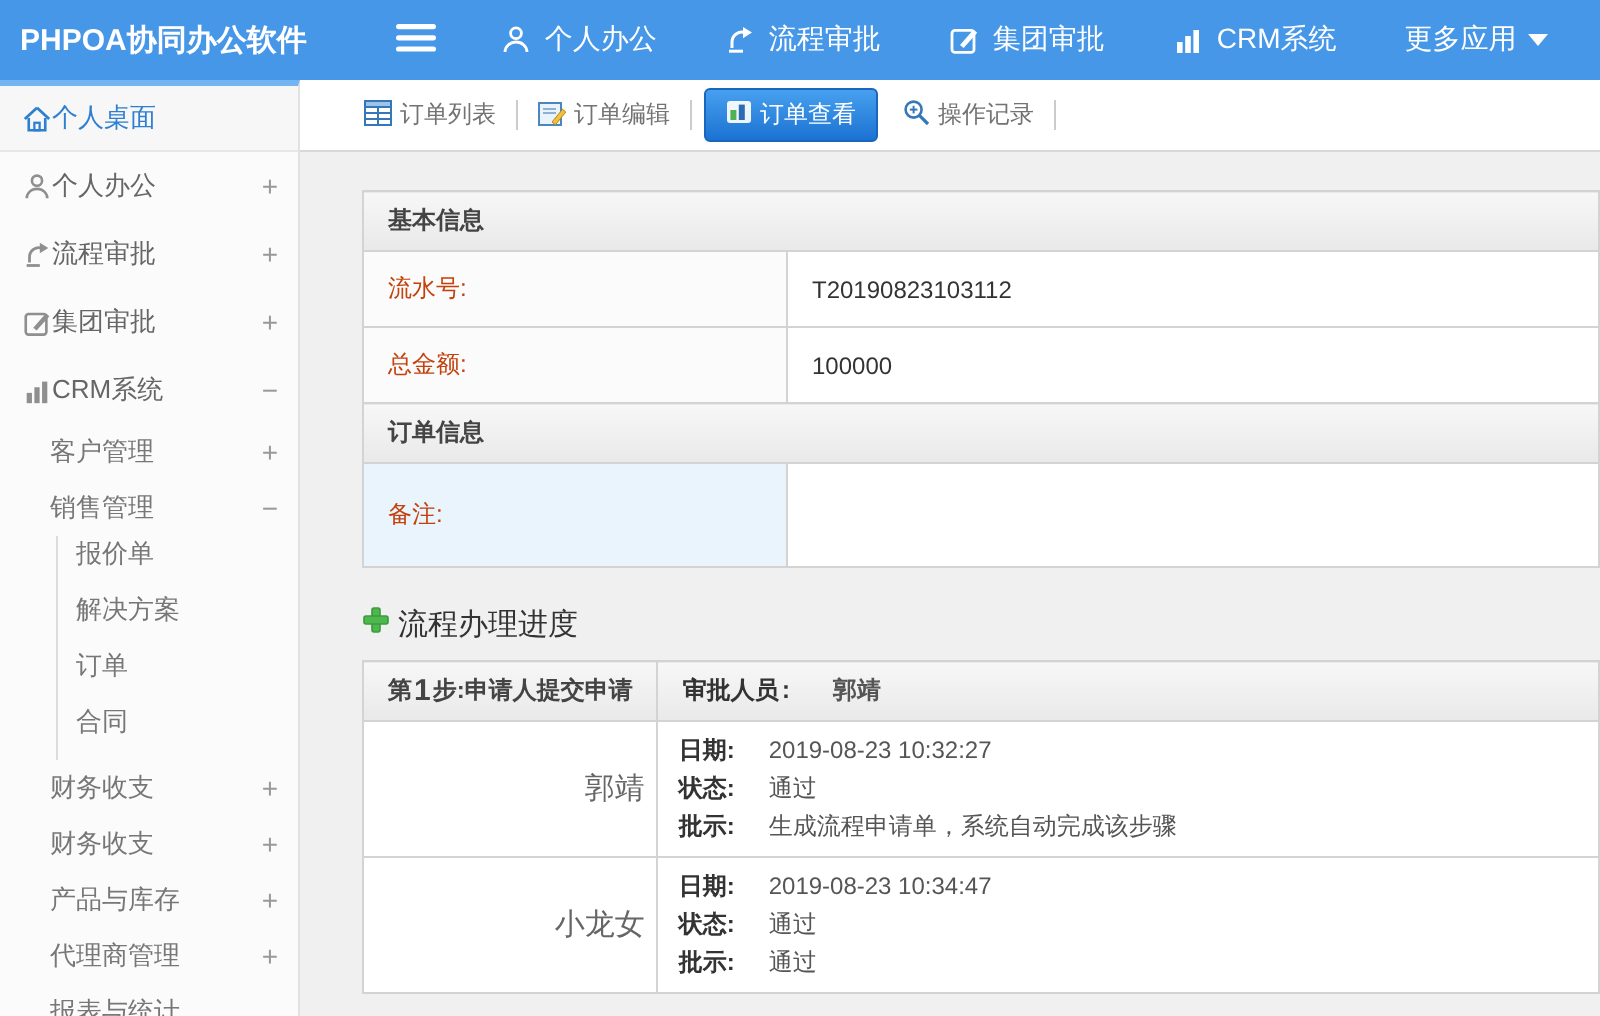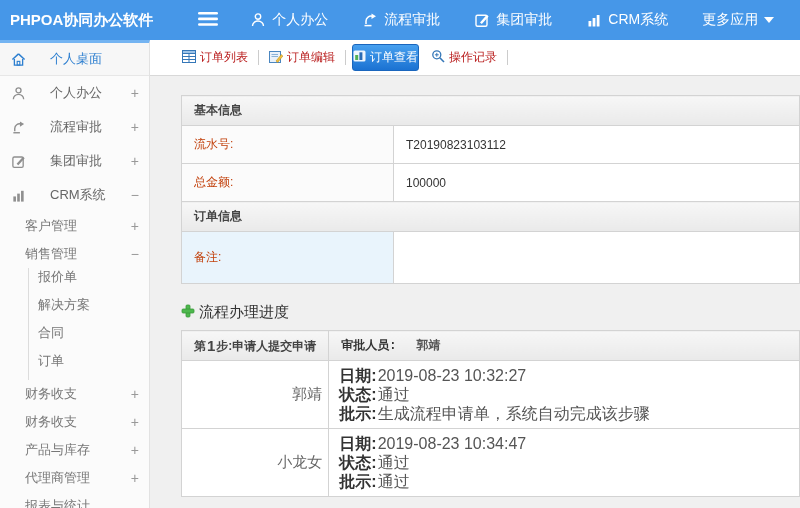--- a/index.html
+++ b/index.html
@@ -10,52 +10,52 @@
   .nav { height:40px; background:#4697e8; display:flex; align-items:center; color:#fff; }
   .logo { font-size:15px; font-weight:bold; padding-left:10px; width:160px; white-space:nowrap; }
   .hamburger { margin-left:45px; background:none; border:none; cursor:pointer; display:flex; align-items:center; }
   .nav-items { display:flex; align-items:center; margin-left:32px; }
   .nav-item { display:flex; align-items:center; gap:6px; color:#fff; font-size:14px; text-decoration:none; margin-right:34px; white-space:nowrap; cursor:pointer; }
   .nav-item .nicon { display:flex; align-items:center; }
 
   
   .main { display:flex; height:468px; }
   .sidebar { width:150px; background:#fbfbfb; border-top:3px solid #74b4f2; border-right:1px solid #e2e2e2; overflow:hidden; }
-  .side-item { height:34px; display:flex; align-items:center; gap:24px; padding:0 8px 0 10px; font-size:13px; color:#666; cursor:pointer; }
+  .side-item { height:34px; display:flex; align-items:center; gap:0; padding:0 8px 0 10px; font-size:13px; color:#666; cursor:pointer; }
   .side-item.active { height:33px; border-bottom:1px solid #e7e7e7; color:#2d7fd0; background:#f7f7f7; }
   .side-item .sicon { display:flex; align-items:center; width:16px; justify-content:center; }
   .side-sub { height:28px; display:flex; align-items:center; padding:0 8px 0 25px; font-size:13px; color:#777; cursor:pointer; }
   .side-sub3 { height:28px; display:flex; align-items:flex-start; margin-left:28px; border-left:1px solid #dcdcdc; padding-left:9px; font-size:13px; color:#777; cursor:pointer; }
   .toggle { margin-left:auto; color:#999; font-size:14px; line-height:1; padding-right:2px; }
 
   .content { flex:1; background:#f0f0f0; min-width:0; }
   .tabbar { height:36px; background:#fff; border-bottom:1px solid #d8d8d8; display:flex; align-items:center; padding-left:24px; }
-  .tab { display:flex; align-items:center; gap:4px; font-size:12px; color:#b91c1c; padding:0 8px; cursor:pointer; white-space:nowrap; }
-  .tab.active { background:linear-gradient(#47a0ef,#1b72d2); border:1px solid #1a66bd; border-radius:3px; color:#fff; padding:4px 0; margin:0 4px; }
+  .tab { display:flex; align-items:center; gap:4px; font-size:12px; color:#737373; padding:0 8px; cursor:pointer; white-space:nowrap; }
+  .tab.active { background:linear-gradient(#47a0ef,#1b72d2); border:1px solid #1a66bd; border-radius:3px; color:#fff; padding:4px 10px; margin:0 4px; }
   .tab-divider { width:1px; height:15px; background:#ccc; margin:0 2px; }
 
   .page { padding:19px 0 0 31px; }
 
   table { width:100%; border-collapse:collapse; }
   td { border:1px solid #d3d3d3; font-size:12px; }
   tr.sec td { background:linear-gradient(#f7f7f7,#e9e9e9); font-weight:bold; color:#444; height:30px; padding:0 12px; }
   .lbl { width:212px; background:#fbfbfb; color:#c2410c; height:38px; padding:0 12px; }
   .lbl.remark { background:#e9f4fc; height:52px;margin-top:22px; }
   .val { background:#fff; color:#333; padding:0 12px; }
 
   .progress-head { display:flex; align-items:center; gap:4px; margin:18px 0 8px 0; font-size:15px; font-weight:normal; color:#333; height:20px; }
 
   .step-title { width:118px; background:linear-gradient(#f7f7f7,#e9e9e9); font-weight:bold; color:#333; padding:0 4px 0 7px; white-space:nowrap; }
   .step-title .no { font-size:15px; vertical-align:-1px; padding:0 1px; }
   .step-appr { padding:0 10px; }
   .step-appr b { color:#333; margin-right:20px;font-family:Liberation Mono, monospace; }
   .step-appr span { color:#555; }
   .who { width:118px; background:#fff; text-align:right; vertical-align:middle; font-size:15px; color:#666; padding-right:6px; height:68px; }
   .facts { background:#fff; padding:5px 10px; vertical-align:middle; }
-  .dl { display:flex; gap:1px; font-size:16px; line-height:19px; }
+  .dl { display:flex; gap:17px; font-size:12px; line-height:19px; }
   .dl b { color:#333; white-space:nowrap; }
   .dl span { color:#555;text-align:right; }
 </style>
 </head>
 <body>
 
 <div class="app">
 
   <header class="nav">
     <div class="logo">PHPOA协同办公软件</div>
@@ -181,24 +181,24 @@
         <span>销售管理</span>
         <span class="toggle">−</span>
       </div>
       <div class="side-sub3">
         <span>报价单</span>
       </div>
       <div class="side-sub3">
         <span>解决方案</span>
       </div>
       <div class="side-sub3">
+        <span>订单</span>
+      </div>
+      <div class="side-sub3">
         <span>合同</span>
-      </div>
-      <div class="side-sub3">
-        <span>订单</span>
       </div>
       <div class="side-sub">
         <span>财务收支</span>
         <span class="toggle">+</span>
       </div>
       <div class="side-sub">
         <span>财务收支</span>
         <span class="toggle">+</span>
       </div>
       <div class="side-sub">

